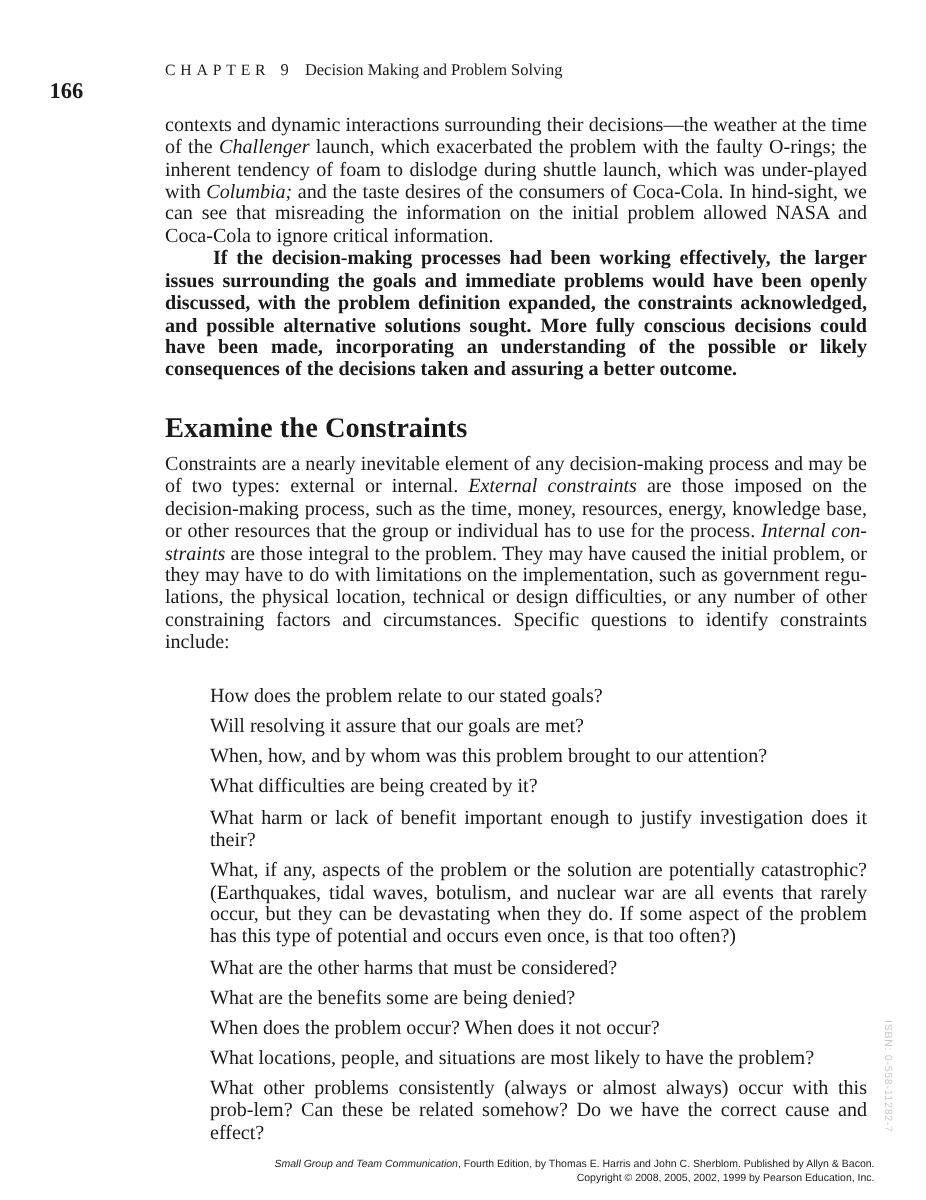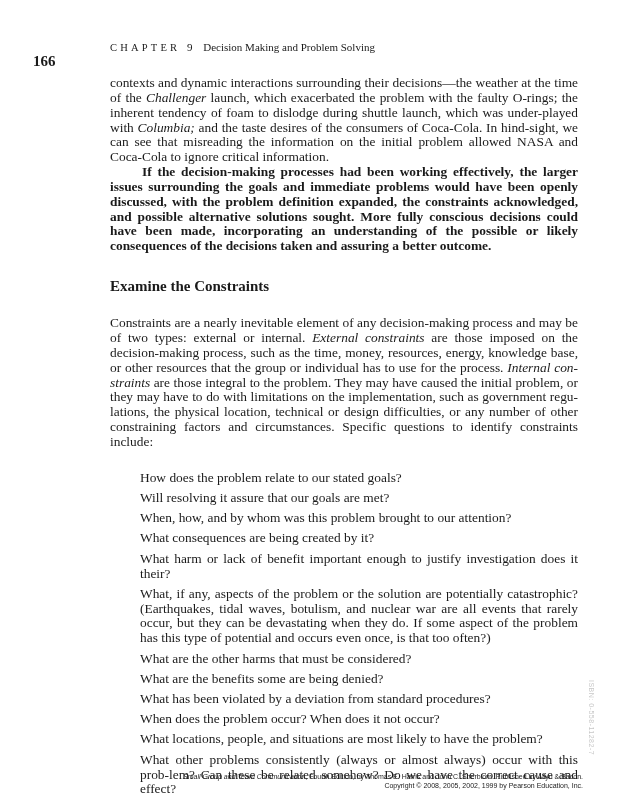--- a/index.html
+++ b/index.html
@@ -5,21 +5,21 @@
   html, body { margin:0; padding:0; background:#ffffff; }
   body { width:617px; height:800px; position:relative; overflow:hidden;
          font-family:"Liberation Serif", "DejaVu Serif", serif; color:#1a1a1a; }
   .page-number { position:absolute; left:33px; top:53px; font-size:15px; font-weight:bold; }
   .running-head { position:absolute; left:110px; top:41px; font-size:11px; white-space:nowrap; }
   .running-head .chap { letter-spacing:3.2px; font-size:10.5px; }
   .running-head .num { margin-left:4px; margin-right:8px; }
   .body { position:absolute; left:110px; top:76px; width:468px; font-size:13.4px; line-height:14.85px; }
   .body p { margin:0; text-align:justify; }
   .body p.indent { text-indent:32px;font-weight:bold; }
-  .heading { font-weight:bold; font-size:15px; margin:23px 0 21px 0; line-height:18px; }
+  .heading { font-weight:bold; font-size:19px; margin:23px 0 7px 0; line-height:18px; }
   ul.questions { list-style:none; margin:21px 0 0 0; padding:0 0 0 30px; }
   ul.questions li { margin:0 0 5.4px 0; text-align:justify; }
   .isbn { position:absolute; left:583px; top:680px; width:12px; height:90px;
           writing-mode:vertical-rl; font-family:"Liberation Sans", sans-serif; font-size:7px;
           color:#c8c8c8; letter-spacing:0.5px; }
   .footer { position:absolute; right:34px; top:772px; font-family:"Liberation Sans", sans-serif;
             font-size:7px; text-align:right; line-height:9px; color:#222; }
   .footer i { font-style:italic; }
 </style>
 </head>
@@ -37,26 +37,25 @@
   <p class="indent">If the decision-making processes had been working effectively, the larger issues surrounding the goals and immediate problems would have been openly discussed, with the problem definition expanded, the constraints acknowledged, and possible alternative solutions sought. More fully conscious decisions could have been made, incorporating an understanding of the possible or likely consequences of the decisions taken and assuring a better outcome.</p>
 
   <div class="heading">Examine the Constraints</div>
 
   <p><span>Constraints are a nearly inevitable element of any decision-making process and may be of two types: external or internal. </span><i>External constraints</i><span> are those imposed on the decision-making process, such as the time, money, resources, energy, knowledge base, or other resources that the group or individual has to use for the process. </span><i>Internal con-straints</i><span> are those integral to the problem. They may have caused the initial problem, or they may have to do with limitations on the implementation, such as government regu-lations, the physical location, technical or design difficulties, or any number of other constraining factors and circumstances. Specific questions to identify constraints include:</span></p>
 
   <ul class="questions">
     <li>How does the problem relate to our stated goals?</li>
     <li>Will resolving it assure that our goals are met?</li>
     <li>When, how, and by whom was this problem brought to our attention?</li>
-    <li>What consequences are being created by it?</li>
+    <li>What difficulties are being created by it?</li>
     <li>What harm or lack of benefit important enough to justify investigation does it their?</li>
     <li>What, if any, aspects of the problem or the solution are potentially catastrophic? (Earthquakes, tidal waves, botulism, and nuclear war are all events that rarely occur, but they can be devastating when they do. If some aspect of the problem has this type of potential and occurs even once, is that too often?)</li>
     <li>What are the other harms that must be considered?</li>
     <li>What are the benefits some are being denied?</li>
-    <li>What has been violated by a deviation from standard procedures?</li>
     <li>When does the problem occur? When does it not occur?</li>
     <li>What locations, people, and situations are most likely to have the problem?</li>
     <li>What other problems consistently (always or almost always) occur with this prob-lem? Can these be related somehow? Do we have the correct cause and effect?</li>
   </ul>
 </div>
 
 <div class="isbn">ISBN: 0-558-11282-7</div>
 
 <div class="footer">
   <div><i>Small Group and Team Communication</i><span>, Fourth Edition, by Thomas E. Harris and John C. Sherblom. Published by Allyn &amp; Bacon.</span></div>

